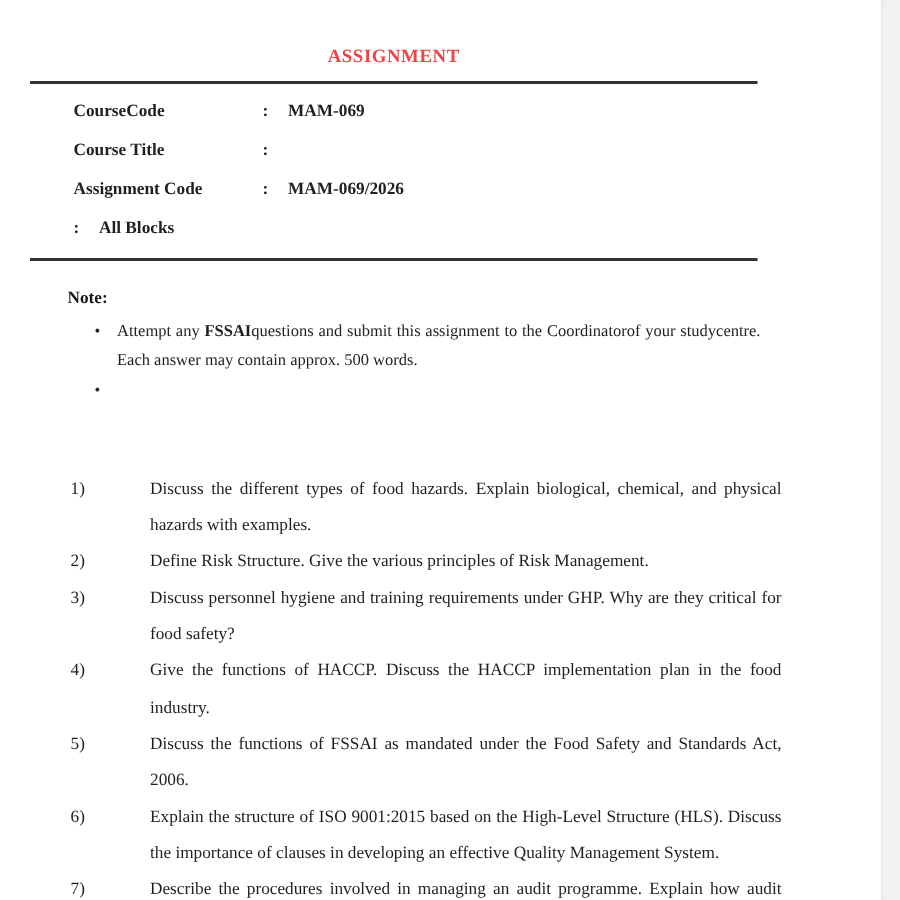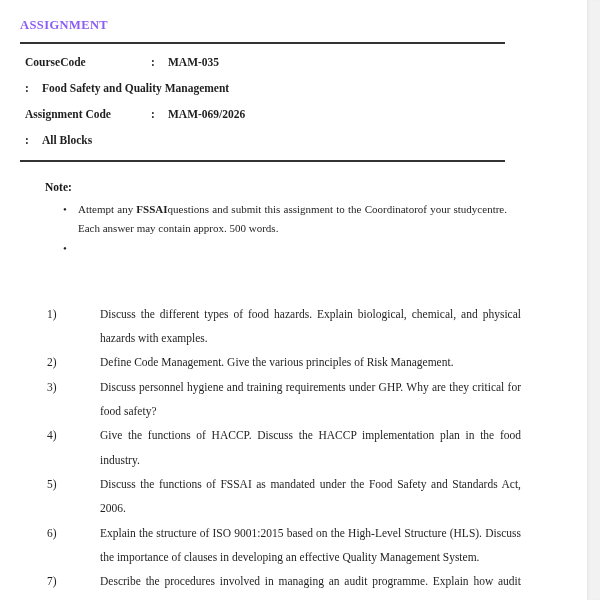--- a/index.html
+++ b/index.html
@@ -21,40 +21,41 @@
     flex: 1;
     background: #ffffff;
     position: relative;
   }
   .gutter {
     width: 13px;
     background: #f2f2f2;
     box-shadow: inset 2px 0 3px -1px rgba(0,0,0,0.06);
   }
   .doc-title {
-    margin: 18px 0 0 20px;
+    margin: 30px 0 0 20px;
     width: 485px;
-    text-align: left;
+    text-align: center;
     font-size: 12.5px;
     font-weight: bold;
     letter-spacing: 0.4px;
-    color: #8b5cf6;
+    color: #ef4444;
   }
   .meta-table {
     margin: 9px 0 0 20px;
     width: 485px;
     border-top: 2px solid #333333;
     border-bottom: 2px solid #333333;
     padding: 5px 0 7px 0;
     font-size: 11.5px;
   }
   .meta-row {
     display: flex;
     line-height: 26px;
     padding-left: 5px;
+    margin-left: 24px;
   }
   .meta-label {
     width: 126px;
     font-weight: bold;
   }
   .meta-colon {
     width: 17px;
     font-weight: bold;
   }
   .meta-value {
@@ -111,25 +112,25 @@
 
 <div class="viewport">
   <div class="page">
 
     <div class="doc-title">ASSIGNMENT</div>
 
     <div class="meta-table">
       <div class="meta-row">
         <span class="meta-label">CourseCode</span>
         <span class="meta-colon">:</span>
-        <span class="meta-value">MAM-035</span>
+        <span class="meta-value">MAM-069</span>
       </div>
       <div class="meta-row">
+        <span class="meta-label">Course Title</span>
         <span class="meta-colon">:</span>
-        <span class="meta-value">Food Safety and Quality Management</span>
       </div>
       <div class="meta-row">
         <span class="meta-label">Assignment Code</span>
         <span class="meta-colon">:</span>
         <span class="meta-value">MAM-069/2026</span>
       </div>
       <div class="meta-row">
         <span class="meta-colon">:</span>
         <span class="meta-value">All Blocks</span>
       </div>
@@ -147,21 +148,21 @@
       </li>
     </ul>
 
     <div class="questions">
       <div class="q-item">
         <span class="q-num">1)</span>
         <div class="q-text">Discuss the different types of food hazards. Explain biological, chemical, and physical hazards with examples.</div>
       </div>
       <div class="q-item">
         <span class="q-num">2)</span>
-        <div class="q-text">Define Code Management. Give the various principles of Risk Management.</div>
+        <div class="q-text">Define Risk Structure. Give the various principles of Risk Management.</div>
       </div>
       <div class="q-item">
         <span class="q-num">3)</span>
         <div class="q-text">Discuss personnel hygiene and training requirements under GHP. Why are they critical for food safety?</div>
       </div>
       <div class="q-item">
         <span class="q-num">4)</span>
         <div class="q-text">Give the functions of HACCP. Discuss the HACCP implementation plan in the food industry.</div>
       </div>
       <div class="q-item">

